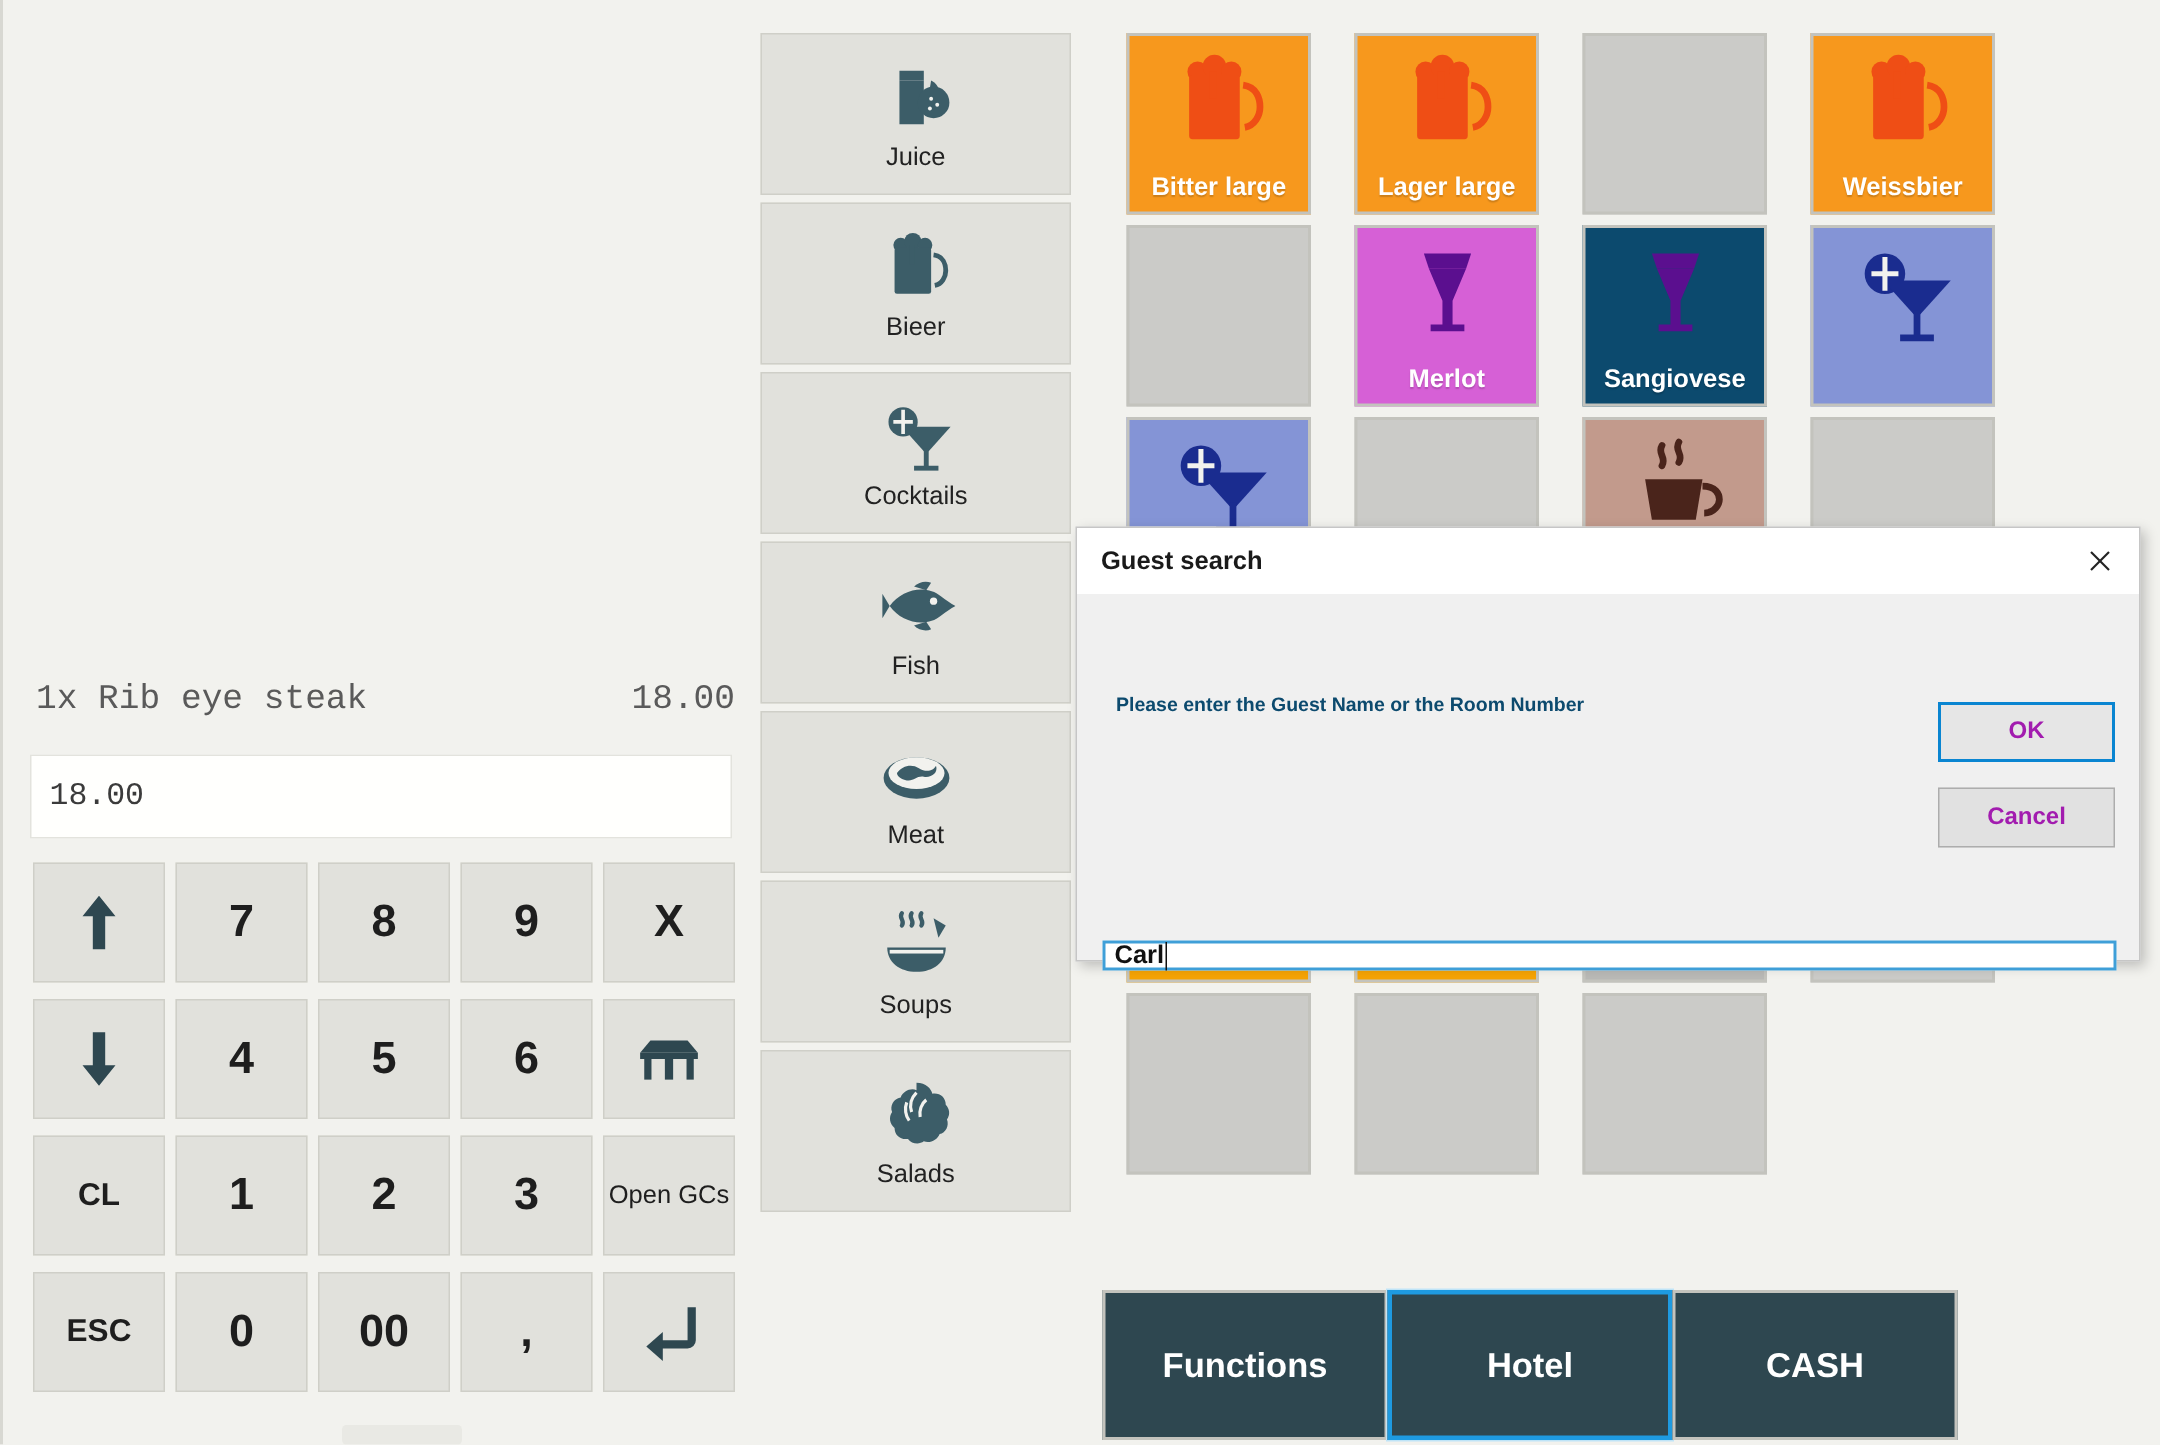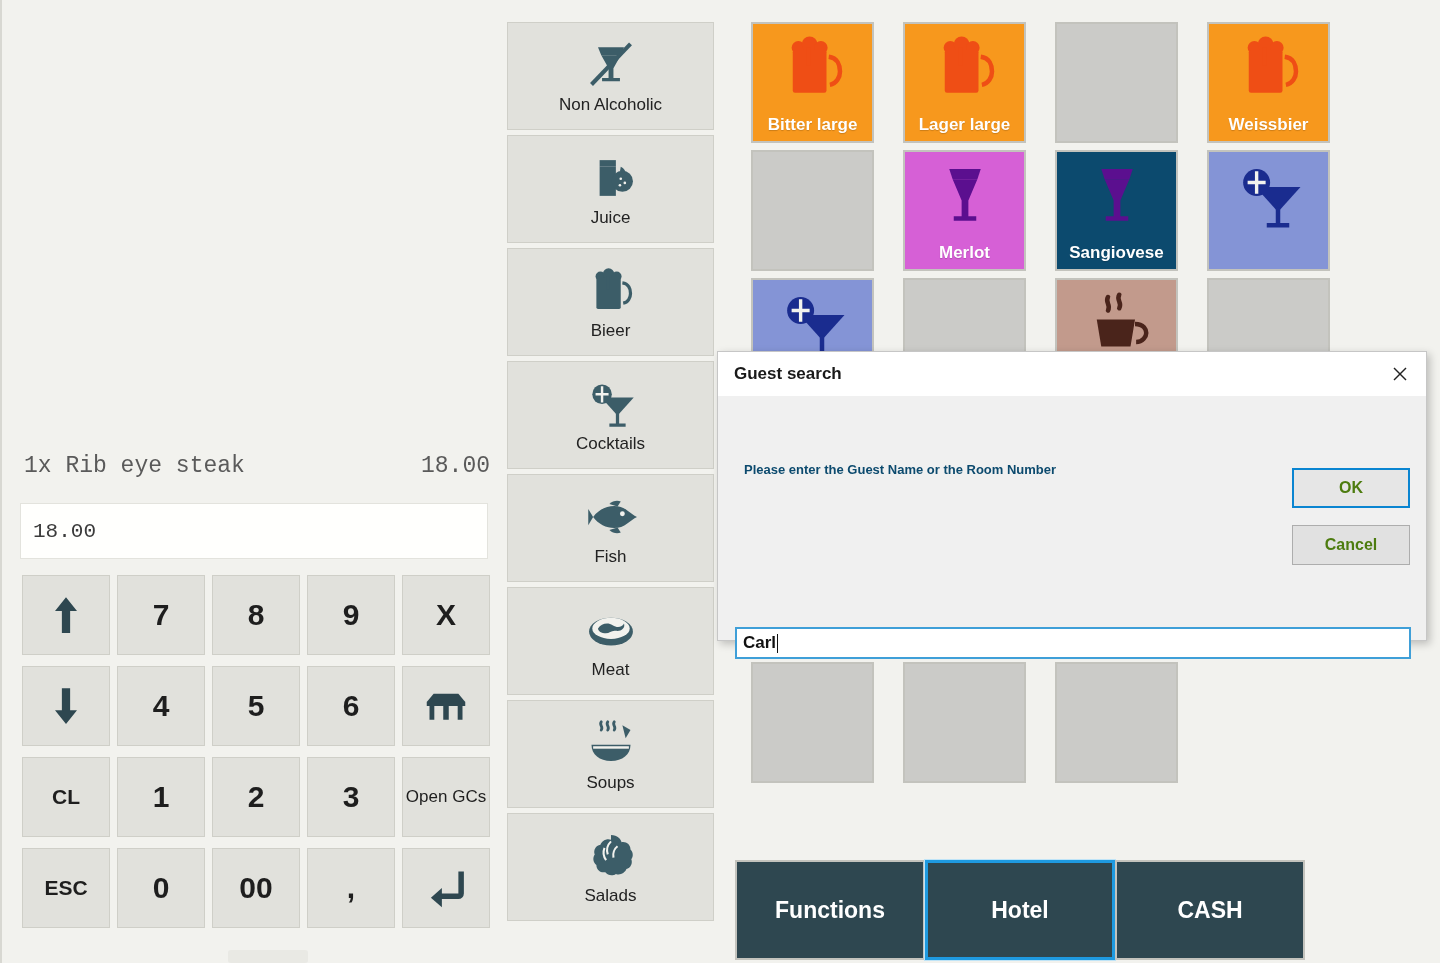--- a/index.html
+++ b/index.html
@@ -107,28 +107,28 @@
     cursor: pointer; font-size: 20px; color: #222;
   }
   .dlg-body { position: relative; height: 246px; }
   .dlg-prompt {
     position: absolute; left: 26px; top: 66px;
     font-size: 13px; color: #0c4a6e;
   }
   .dlg-ok, .dlg-cancel {
     position: absolute; right: 16px; width: 118px; height: 40px;
     background: #e1e1e1; border: 1px solid #adadad;
-    font-size: 16px; color: #4d7c0f;
+    font-size: 16px; color: #a21caf;
     display: flex; align-items: center; justify-content: center;
     cursor: pointer; user-select: none;
   }
   .dlg-ok { top: 72px; border: 2px solid #0a85d1; background: #e6e6e6; }
   .dlg-cancel { top: 129px; }
   .dlg-input {
-    position: absolute; left: 17px; top: 231px; width: 676px; height: 32px;
+    position: absolute; left: 17px; top: 231px; width: 676px; height: 20px;
     background: #ffffff; border: 2px solid #3f9fd8;
     display: flex; align-items: center; padding-left: 6px;
     font-size: 17px; color: #111;
   }
   .caret {
     display: inline-block; width: 1px; height: 19px; background: #111;
     margin-left: 1px; vertical-align: middle;
   }
 
   .bottom-smudge {
@@ -231,30 +231,20 @@
         <span>
           <svg width="44" height="44" viewBox="0 0 64 64" fill="#2e4750">
             <path d="M50 8h8v32a8 8 0 0 1-8 8H18v-8h32z"></path>
             <path d="M26 32L10 46l16 14z"></path>
           </svg>
         </span>
       </div>
     </div>
 
   <div class="cat-col" id="cat-col">
-      <div class="cat-btn">
-        <div class="ico">
-          <svg width="52" height="52" viewBox="0 0 64 64" fill="#3c5d68">
-            <path d="M16 10h32l-4 10H20z"></path>
-            <path d="M20 20h24l-9 16v12h8v4H21v-4h8V36z"></path>
-            <line x1="8" y1="56" x2="56" y2="6" stroke="#3c5d68" stroke-width="5"></line>
-          </svg>
-        </div>
-        <div class="lbl">Non Alcoholic</div>
-      </div>
       <div class="cat-btn">
         <div class="ico">
           <svg width="52" height="52" viewBox="0 0 64 64" fill="#3c5d68">
             <path d="M18 10h20v8H18z"></path>
             <path d="M18 18h20v36H18z"></path>
             <circle cx="46" cy="36" r="13"></circle>
             <path d="M44 18c4 2 6 5 6 8l-7-2z"></path>
             <circle cx="44" cy="33" r="1.6" fill="#f2f2ee"></circle>
             <circle cx="49" cy="38" r="1.6" fill="#f2f2ee"></circle>
             <circle cx="43" cy="41" r="1.6" fill="#f2f2ee"></circle>

